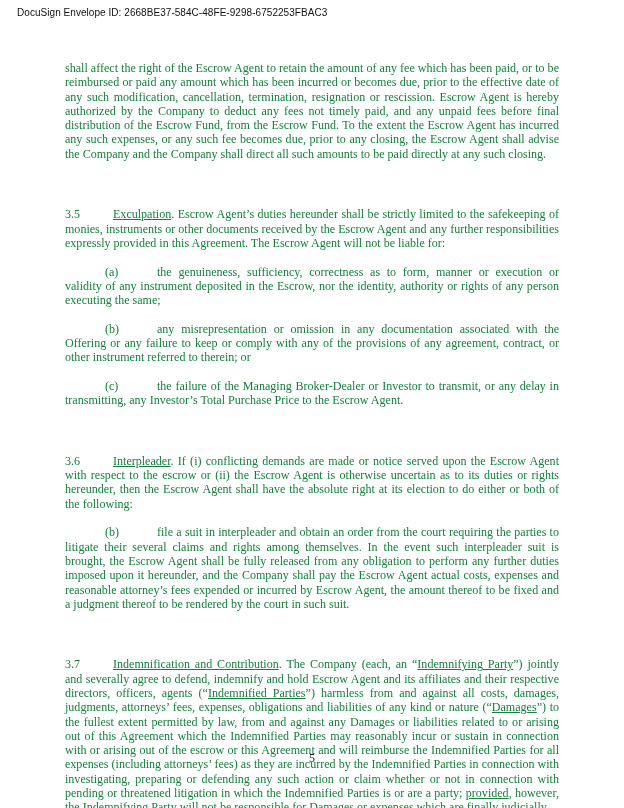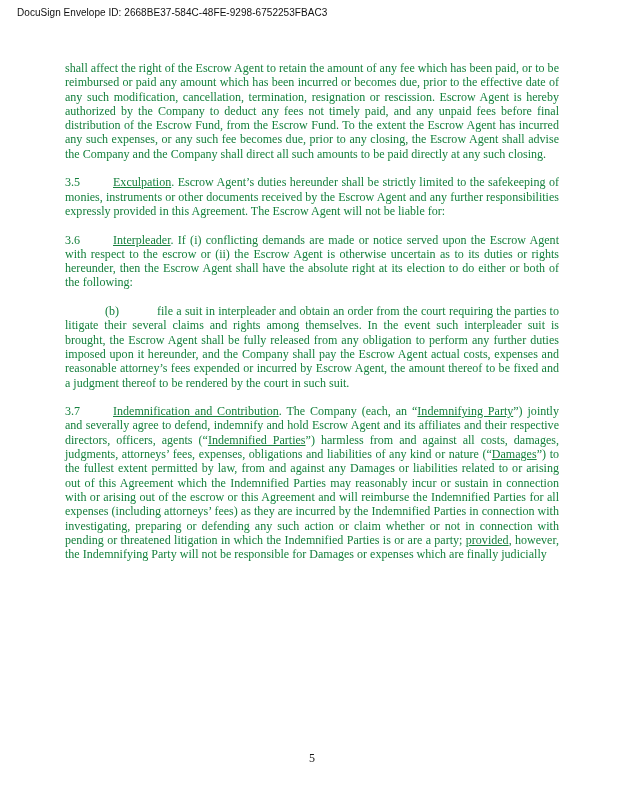--- a/index.html
+++ b/index.html
@@ -8,42 +8,45 @@
     position: absolute; left: 17px; top: 7px;
     font-family: "Liberation Sans", sans-serif; font-size: 10px; color: #111;
     letter-spacing: 0.05px;
   }
   .page {
     position: absolute; left: 65px; top: 61px; width: 494px;
     font-family: "Liberation Serif", serif; font-size: 12.05px; line-height: 14.3px;
     color: #15803d;
   }
   p { margin: 0 0 14.3px 0; text-align: justify; }
-  .sec-num { display: inline-block; width: 24px; }
+  .sec-num { display: inline-block; width: 24px; margin-top: 32px; }
   .indent { text-indent: 40px; }
   .item-label { display: inline-block; width: 52px; text-indent: 0; }
   u { text-decoration: underline; text-underline-offset: 1px; margin-top: 43px; }
   .page-number {
     position: absolute; left: 0; right: 0; top: 751px; text-align: center;
     font-family: "Liberation Serif", serif; font-size: 12px; color: #161616;
   }
 </style>
 </head>
 <body>
 
 <div class="envelope">DocuSign Envelope ID: 2668BE37-584C-48FE-9298-6752253FBAC3</div>
 
 <div class="page">
 
   <p>shall affect the right of the Escrow Agent to retain the amount of any fee which has been paid, or to be reimbursed or paid any amount which has been incurred or becomes due, prior to the effective date of any such modification, cancellation, termination, resignation or rescission.   Escrow Agent is hereby authorized by the Company to deduct any fees not timely paid, and any unpaid fees before final distribution of the Escrow Fund, from the Escrow Fund.  To the extent the Escrow Agent has incurred any such expenses, or any such fee becomes due, prior to any closing, the Escrow Agent shall advise the Company and the Company shall direct all such amounts to be paid directly at any such closing.</p>
 
   <p><span class="sec-num">3.5</span><span style="display:inline-block;width:24px"></span><u>Exculpation</u><span>. Escrow Agent’s duties hereunder shall be strictly limited to the safekeeping of monies, instruments or other documents received by the Escrow Agent and any further responsibilities expressly provided in this Agreement.   The Escrow Agent will not be liable for:</span></p>
 
+  <p class="indent"><span class="item-label">(a)</span><span>the genuineness, sufficiency, correctness as to form, manner or execution or validity of any instrument deposited in the Escrow, nor the identity, authority or rights of any person executing the same;</span></p>
 
+  <p class="indent"><span class="item-label">(b)</span><span>any misrepresentation or omission in any documentation associated with the Offering or any failure to keep or comply with any of the provisions of any agreement, contract, or other instrument referred to therein; or</span></p>
 
+  <p class="indent"><span class="item-label">(c)</span><span>the failure of the Managing Broker-Dealer or Investor to transmit, or any delay in transmitting, any Investor’s Total Purchase Price to the Escrow Agent.</span></p>
 
   <p><span class="sec-num">3.6</span><span style="display:inline-block;width:24px"></span><u>Interpleader</u><span>. If (i) conflicting demands are made or notice served upon the Escrow Agent with respect to the escrow or (ii) the Escrow Agent is otherwise uncertain as to its duties or rights hereunder, then the Escrow Agent shall have the absolute right at its election to do either or both of the following:</span></p>
 
 
   <p class="indent"><span class="item-label">(b)</span><span>file a suit in interpleader and obtain an order from the court requiring the parties to litigate their several claims and rights among themselves. In the event such interpleader suit is brought, the Escrow Agent shall be fully released from any obligation to perform any further duties imposed upon it hereunder, and the Company shall pay the Escrow Agent actual costs, expenses and reasonable attorney’s fees expended or incurred by Escrow Agent, the amount thereof to be fixed and a judgment thereof to be rendered by the court in such suit.</span></p>
 
   <p><span class="sec-num">3.7</span><span style="display:inline-block;width:24px"></span><u>Indemnification and Contribution</u><span>. The Company (each, an “</span><u>Indemnifying Party</u><span>”) jointly and severally agree to defend, indemnify and hold Escrow Agent and its affiliates and their respective directors, officers, agents (“</span><u>Indemnified Parties</u><span>”) harmless from and against all costs, damages, judgments, attorneys’ fees, expenses, obligations and liabilities of any kind or nature (“</span><u>Damages</u><span>”) to the fullest extent permitted by law, from and against any Damages or liabilities related to or arising out of this Agreement which the Indemnified Parties may reasonably incur or sustain in connection with or arising out of the escrow or this Agreement and will reimburse the Indemnified Parties for all expenses (including attorneys’ fees) as they are incurred by the Indemnified Parties in connection with investigating, preparing or defending any such action or claim whether or not in connection with pending or threatened litigation in which the Indemnified Parties is or are a party; </span><u>provided</u><span>, however, the Indemnifying Party will not be responsible for Damages or expenses which are finally judicially</span></p>
 
 </div>
 

